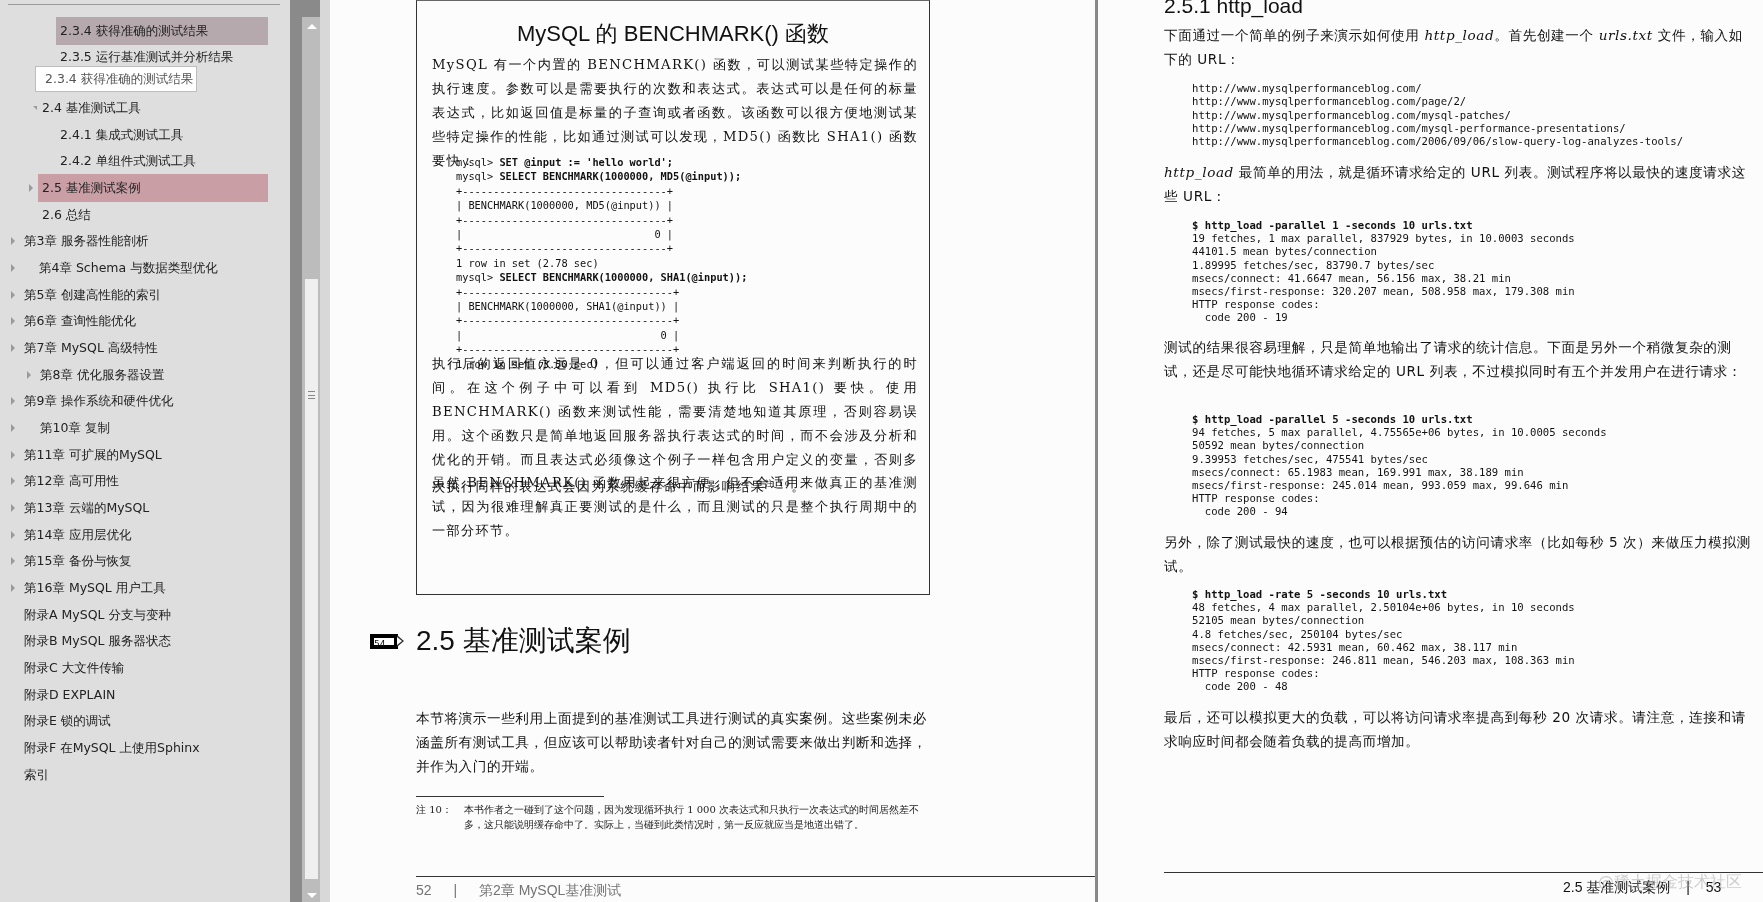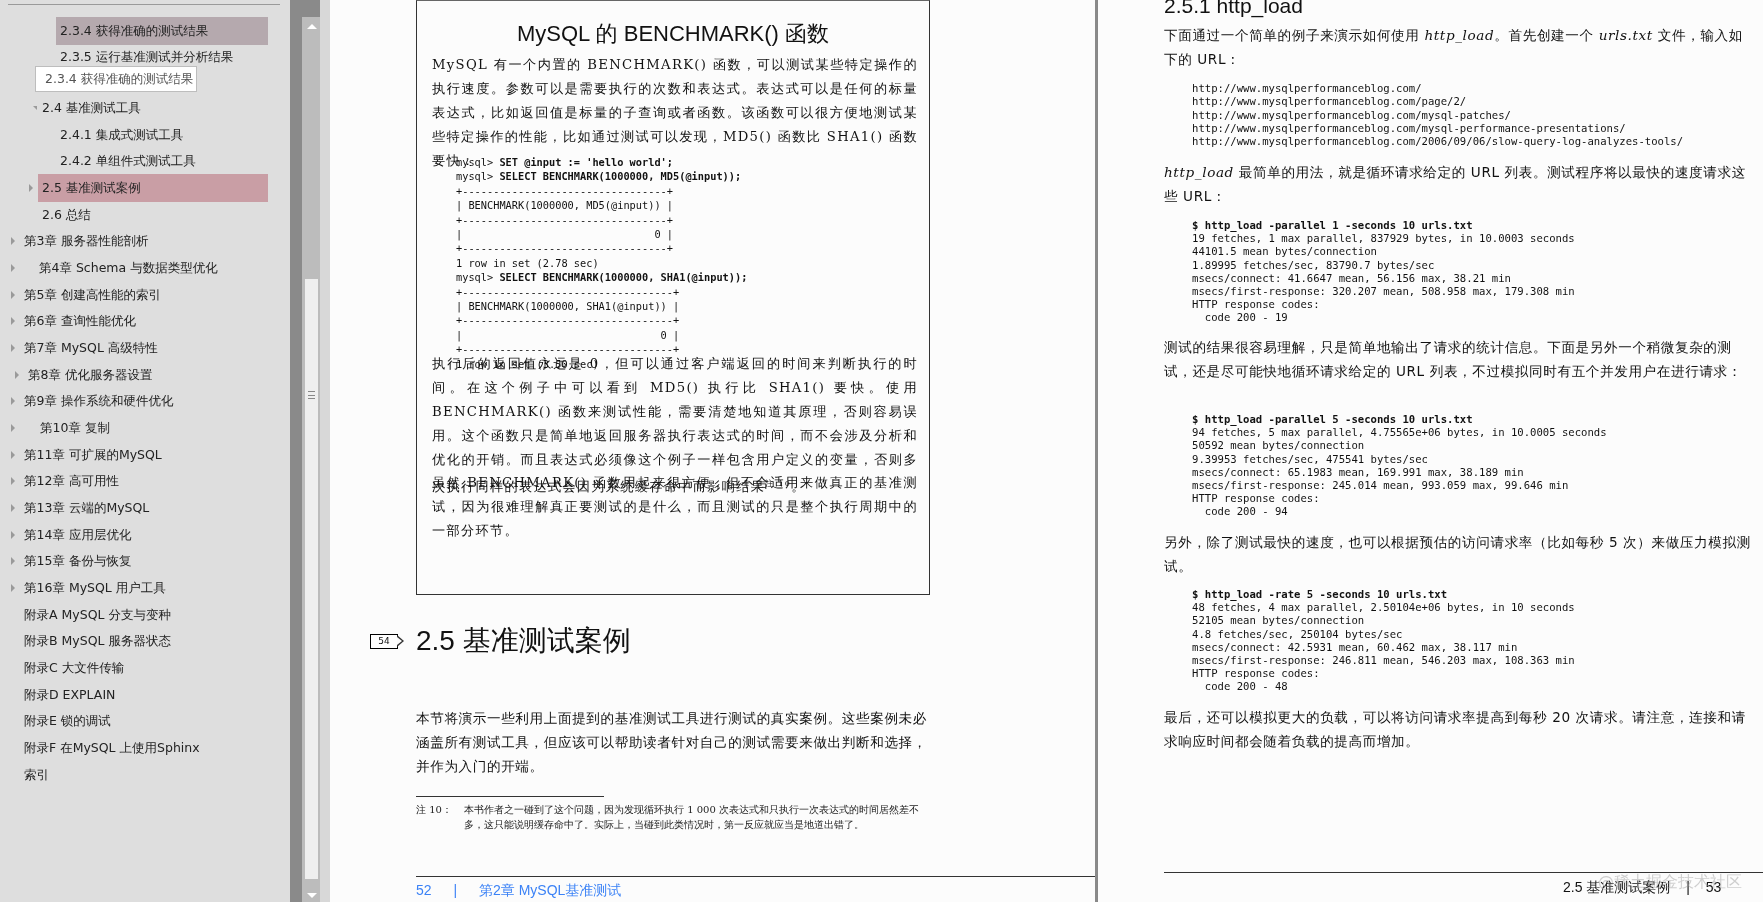--- a/index.html
+++ b/index.html
@@ -55,36 +55,36 @@
   }
   #bench-title { position: absolute; left: 0; width: 100%; top: 18px; text-align: center;
     font-size: 22px; color: #111; font-family: "Liberation Sans", sans-serif; }
   .box-para { position: absolute; left: 15px; width: 486px; font-size: 13.2px; line-height: 24px; color: #111;
     font-family: "DejaVu Serif", serif; letter-spacing: 1.3px; text-align: justify; }
   .code-block { position: absolute; font-size: 10.3px; line-height: 14.4px; color: #111; white-space: pre;
     font-family: "DejaVu Sans Mono", monospace; }
   .code-block .b { font-weight: bold; }
 
   #section-marker { position: absolute; left: 40px; top: 634px; width: 36px; height: 15px; }
-  #section-marker .box { position: absolute; left: 0; top: 0; width: 28px; height: 15px; border: 1px solid #000000; font-size: 9px; line-height: 13px; text-align: center; color: #111; background: #fff; }
+  #section-marker .box { position: absolute; left: 0; top: 0; width: 28px; height: 15px; border: 4px solid #000000; font-size: 9px; line-height: 13px; color: #111; background: #fff; }
   #section-marker .tip { position: absolute; left: 27px; top: 1px; width: 0; height: 0;
     border-top: 6px solid transparent; border-bottom: 6px solid transparent; border-left: 7px solid #333; }
   #section-marker .tip2 { position: absolute; left: 27px; top: 2.5px; width: 0; height: 0;
     border-top: 4.5px solid transparent; border-bottom: 4.5px solid transparent; border-left: 5px solid #fcfcfc; }
   #section-heading { position: absolute; left: 86px; top: 622px; font-size: 28px; color: #111; font-family: "Liberation Sans", sans-serif; }
 
   .body-para { position: absolute; font-size: 13.6px; line-height: 24px; color: #111; font-family: "DejaVu Sans", sans-serif; letter-spacing: 0.6px; }
 
   #footnote-rule { position: absolute; left: 86px; top: 796px; width: 188px; height: 1px; background: #333; }
   #footnote { position: absolute; left: 86px; top: 802px; width: 520px; font-size: 10px; line-height: 15px; color: #222; font-family: "DejaVu Serif", serif; }
   #footnote .label { position: absolute; left: 0; top: 0; }
   #footnote .text { position: absolute; left: 48px; top: 0; width: 470px; }
 
   #left-footer-rule { position: absolute; left: 86px; top: 876px; width: 680px; height: 1px; background: #333; }
-  #left-footer { position: absolute; left: 86px; top: 882px; font-size: 14px; color: #3b82f6; font-family: "Liberation Sans", sans-serif; white-space: nowrap; }
+  #left-footer { position: absolute; left: 86px; top: 882px; font-size: 14px; color: #737373; font-family: "Liberation Sans", sans-serif; white-space: nowrap; }
   #left-footer span { display: inline-block; }
 
   
   #http-heading { position: absolute; left: 66px; top: -6px; font-size: 21px; color: #111; font-family: "Liberation Sans", sans-serif; }
   #right-footer-rule { position: absolute; left: 66px; top: 872px; width: 600px; height: 1px; background: #333; }
   #right-footer { position: absolute; left: 465px; top: 879px; font-size: 14px; color: #111; font-family: "Liberation Sans", sans-serif; white-space: nowrap; }
   #watermark { position: absolute; left: 500px; top: 872px; font-size: 16px; color: rgba(150,150,150,0.45); white-space: nowrap; }
   em.it { font-style: italic; font-family: "DejaVu Serif", serif; }
 </style>
 </head>
@@ -132,21 +132,21 @@
         <span style="position: absolute; left: 24px;">第5章 创建高性能的索引</span>
       </div>
       <div class="toc-item" style="top: 290px; left: 0px; width: 268px;">
         <span class="arrow right" style="left: 11px;"></span>
         <span style="position: absolute; left: 24px;">第6章 查询性能优化</span>
       </div>
       <div class="toc-item" style="top: 317px; left: 0px; width: 268px;">
         <span class="arrow right" style="left: 11px;"></span>
         <span style="position: absolute; left: 24px;">第7章 MySQL 高级特性</span>
       </div>
-      <div class="toc-item" style="top: 344px; left: 4px; width: 268px;">
+      <div class="toc-item" style="top: 344px; left: 16px; width: 268px;">
         <span class="arrow right" style="left: 11px;"></span>
         <span style="position: absolute; left: 24px;">第8章 优化服务器设置</span>
       </div>
       <div class="toc-item" style="top: 370px; left: 0px; width: 268px;">
         <span class="arrow right" style="left: 11px;"></span>
         <span style="position: absolute; left: 24px;">第9章 操作系统和硬件优化</span>
       </div>
       <div class="toc-item" style="top: 397px; left: 0px; width: 268px;">
         <span class="arrow right" style="left: 11px;"></span>
         <span style="position: absolute; left: 40px;">第10章 复制</span>

